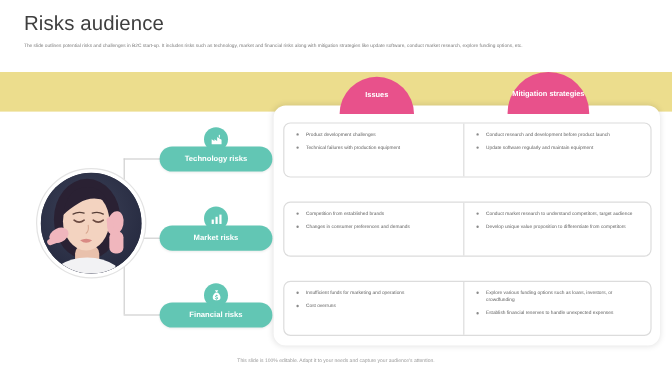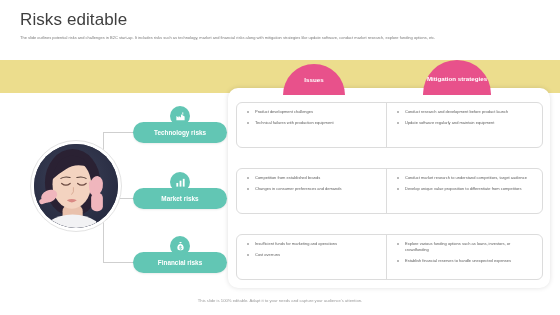--- a/index.html
+++ b/index.html
@@ -196,21 +196,21 @@
     width: 560px;
     text-align: center;
     font-size: 4.2px;
     color: #9a9a9a;
   }
 </style>
 </head>
 <body>
 
 <div class="slide-header">
-  <div class="page-title">Risks editable</div>
+  <div class="page-title">Risks audience</div>
   <div class="page-subtitle">The slide outlines potential risks and challenges in B2C start-up. It includes risks such as technology, market and financial risks along with mitigation strategies like update software, conduct market research, explore funding options, etc.</div>
 </div>
 
 <div class="yellow-band"></div>
 
 <div class="connector" style="left:103px; top:132px; width:0.8px; height:130px;"></div>
 <div class="connector" style="left:103px; top:132px; width:48px; height:0.8px;"></div>
 <div class="connector" style="left:103px; top:198px; width:48px; height:0.8px;"></div>
 <div class="connector" style="left:103px; top:262px; width:48px; height:0.8px;"></div>
 

